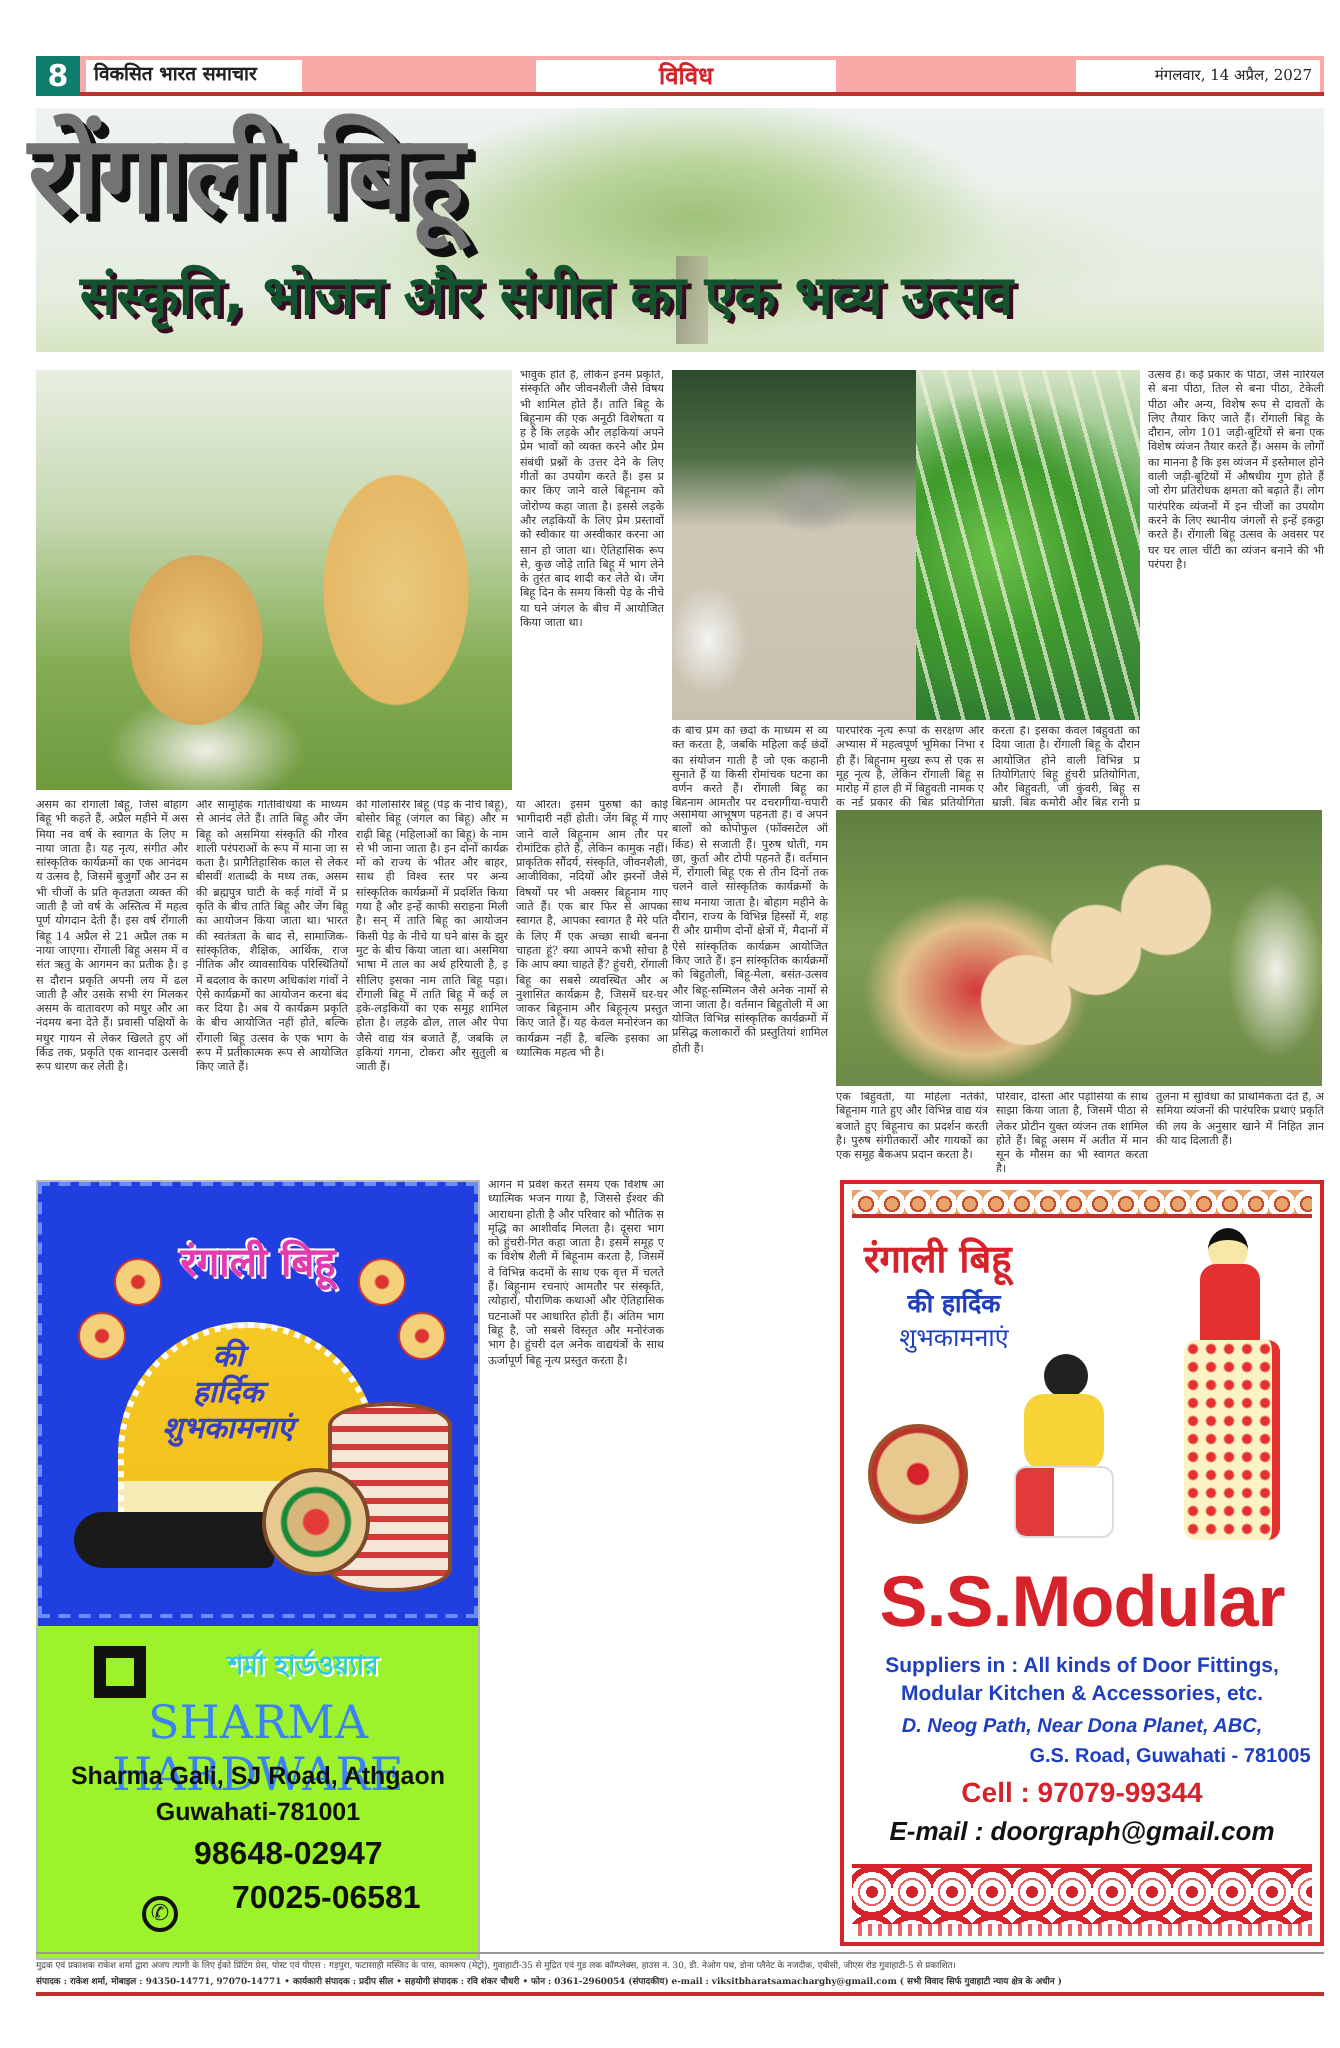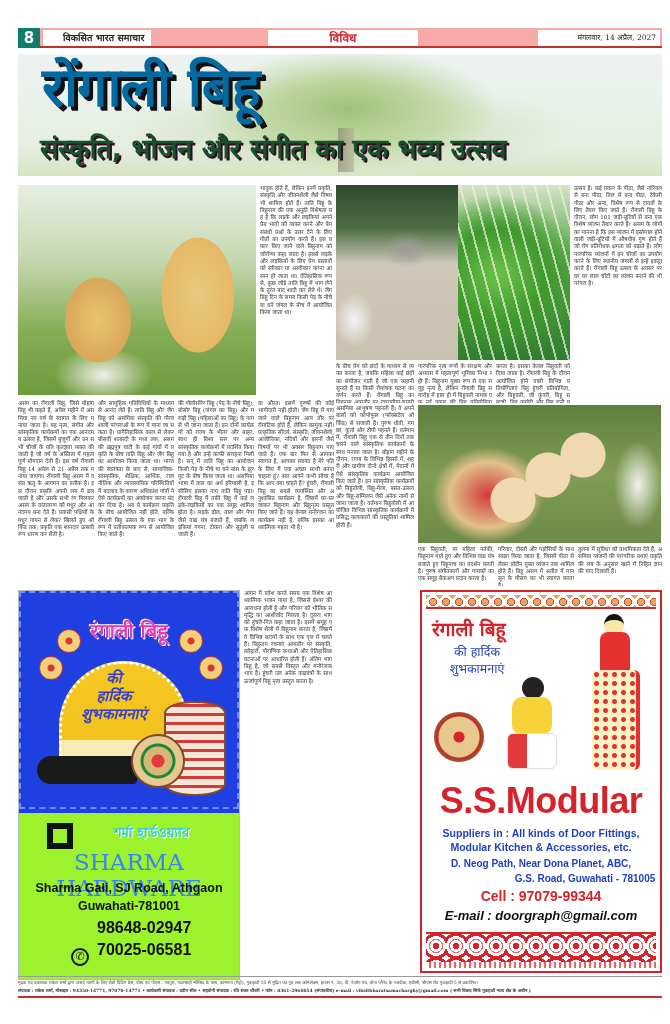--- a/index.html
+++ b/index.html
@@ -4,33 +4,33 @@
 <style>
   * { box-sizing: border-box; margin: 0; padding: 0; }
   html, body { width: 670px; height: 1024px; background: #ffffff; overflow: hidden; }
   body { font-family: "DejaVu Serif", serif; position: relative; color: #222; }
 
   .abs { position: absolute; }
 
   
   .hdr { left: 18px; top: 28px; width: 644px; height: 20px; background: #f7aaa8; border-bottom: 2px solid #c0302c; }
   .pg-num { left: 18px; top: 28px; width: 22px; height: 20px; background: #0f7d6b; color: #fff; font: bold 15px "DejaVu Sans", sans-serif; text-align: center; line-height: 20px; }
-  .pub-name { left: 43px; top: 30px; width: 108px; height: 16px; background: #fff; font: bold 9.5px "DejaVu Serif", serif; line-height: 16px; padding-left: 20px; color: #222; }
+  .pub-name { left: 43px; top: 30px; width: 108px; height: 16px; background: #fff; font: bold 9.5px "DejaVu Serif", serif; line-height: 16px; padding-left: 4px; color: #222; }
   .section { left: 268px; top: 30px; width: 150px; height: 16px; background: #fff; color: #d4232b; font: bold 12px "DejaVu Serif", serif; text-align: center; line-height: 16px; }
   .date { left: 538px; top: 30px; width: 122px; height: 16px; background: #fff; font: 7.5px "DejaVu Serif", serif; text-align: right; line-height: 16px; padding-right: 4px; }
 
   
   .hero { left: 18px; top: 54px; width: 644px; height: 122px;
     background:
       radial-gradient(ellipse 150px 60px at 330px 55px, #9fc27a 0%, #b9d49a 45%, rgba(220,235,205,0) 100%),
       radial-gradient(ellipse 230px 45px at 330px 75px, #c9dcae 0%, rgba(230,240,220,0) 100%),
       linear-gradient(180deg, #eef3f2 0%, #e6eee2 75%, #d7e5c2 100%);
   }
   .trunk { left: 338px; top: 128px; width: 16px; height: 44px; background: linear-gradient(90deg,#8a8a72,#b5b39a); opacity: .7; }
-  .hero-title { left: 42px; top: 56px; font: bold 54px "DejaVu Sans", sans-serif; color: #0369a1;
+  .hero-title { left: 14px; top: 56px; font: bold 54px "DejaVu Sans", sans-serif; color: #737373;
     text-shadow: 3px 3px 0 #111, 4px 4px 0 #111; letter-spacing: -1px; line-height: 64px; }
   .hero-sub { left: 40px; top: 132px; font: bold 27px "DejaVu Sans", sans-serif; color: #14532d;
     text-shadow: 2px 2px 0 #3a0a24; line-height: 34px; white-space: nowrap; }
 
   
   .photo { overflow: hidden; }
   .photo1 { left: 18px; top: 185px; width: 238px; height: 210px;
     background:
       radial-gradient(ellipse 60px 95px at 180px 110px, #e9c97e 0%, #e5b865 60%, rgba(0,0,0,0) 61%),
       radial-gradient(ellipse 55px 70px at 80px 135px, #e8c46f 0%, #d9a75a 60%, rgba(0,0,0,0) 61%),
@@ -159,43 +159,43 @@
 
   <div class="ad1-bot"></div>
   <div class="ad1-band"></div>
   <div class="sh-logo"></div>
   <div class="sh-bengali">শর্মা হার্ডওয়্যার</div>
   <div class="sh-name">SHARMA HARDWARE</div>
   <div class="sh-addr" style="top:290px;">Sharma Gali, SJ Road, Athgaon</div>
   <div class="sh-addr" style="top:308px;">Guwahati-781001</div>
   <div class="phone-icon">✆</div>
   <div class="sh-phone" style="top:328px;">98648-02947</div>
-  <div class="sh-phone" style="top:350px;">70025-06581</div>
+  <div class="sh-phone" style="top:350px;margin-left:19px;">70025-06581</div>
 </div>
 
 <div class="abs ad2">
   <div class="ad2-pattern-top"></div>
   <div class="ad2-title">रंगाली बिहू</div>
-  <div class="ad2-wish" style="top:52px;">की हार्दिक</div>
+  <div class="ad2-wish" style="top:52px;font-weight:bold;">की हार्दिक</div>
   <div class="ad2-wish" style="top:69px;">शुभकामनाएं</div>
   <div class="ad2-japi"></div>
   <div class="man">
     <div class="head"></div>
       <div class="body"></div>
       <div class="legs"></div>
   </div>
   <div class="woman">
     <div class="head"></div>
       <div class="torso"></div>
       <div class="skirt"></div>
   </div>
   <div class="ad2-name">S.S.Modular</div>
   <div class="ad2-line" style="top:235px;color:#1f3fbf;">Suppliers in : All kinds of Door Fittings,</div>
   <div class="ad2-line" style="top:249px;color:#1f3fbf;">Modular Kitchen &amp; Accessories, etc.</div>
-  <div class="ad2-line" style="top:266px;color:#1f3fbf;font-size:10px;">D. Neog Path, Near Dona Planet, ABC,</div>
+  <div class="ad2-line" style="top:266px;color:#1f3fbf;font-size:10px;font-style:italic;">D. Neog Path, Near Dona Planet, ABC,</div>
   <div class="ad2-line" style="top:281px;color:#1f3fbf;font-size:10px;margin-left:44px;">G.S. Road, Guwahati - 781005</div>
   <div class="ad2-cell" style="top:296px;">Cell :  97079-99344</div>
   <div class="ad2-email" style="top:316px;font-style:italic;">E-mail : doorgraph@gmail.com</div>
   <div class="ad2-pattern-bot"></div>
 </div>
 
 <div class="abs footer-rule"></div>
 <div class="abs footer1">मुद्रक एवं प्रकाशक राकेश शर्मा द्वारा अजय त्यागी के लिए ईको प्रिंटिंग प्रेस, पोस्ट एवं पीएस : गड़पुरा, फटासाही मस्जिद के पास, कामरूप (मेट्रो), गुवाहाटी-35 से मुद्रित एवं गुड लक कॉम्प्लेक्स, हाउस नं. 30, डी. नेओग पथ, डोना प्लैनेट के नजदीक, एबीसी, जीएस रोड गुवाहाटी-5 से प्रकाशित।</div>
 <div class="abs footer2">संपादक : राकेश शर्मा, मोबाइल : 94350-14771, 97070-14771 • कार्यकारी संपादक : प्रदीप सील • सहयोगी संपादक : रवि शंकर चौधरी • फोन : 0361-2960054 (संपादकीय) e-mail : viksitbharatsamacharghy@gmail.com ( सभी विवाद सिर्फ गुवाहाटी न्याय क्षेत्र के अधीन )</div>
 <div class="abs footer-red"></div>

